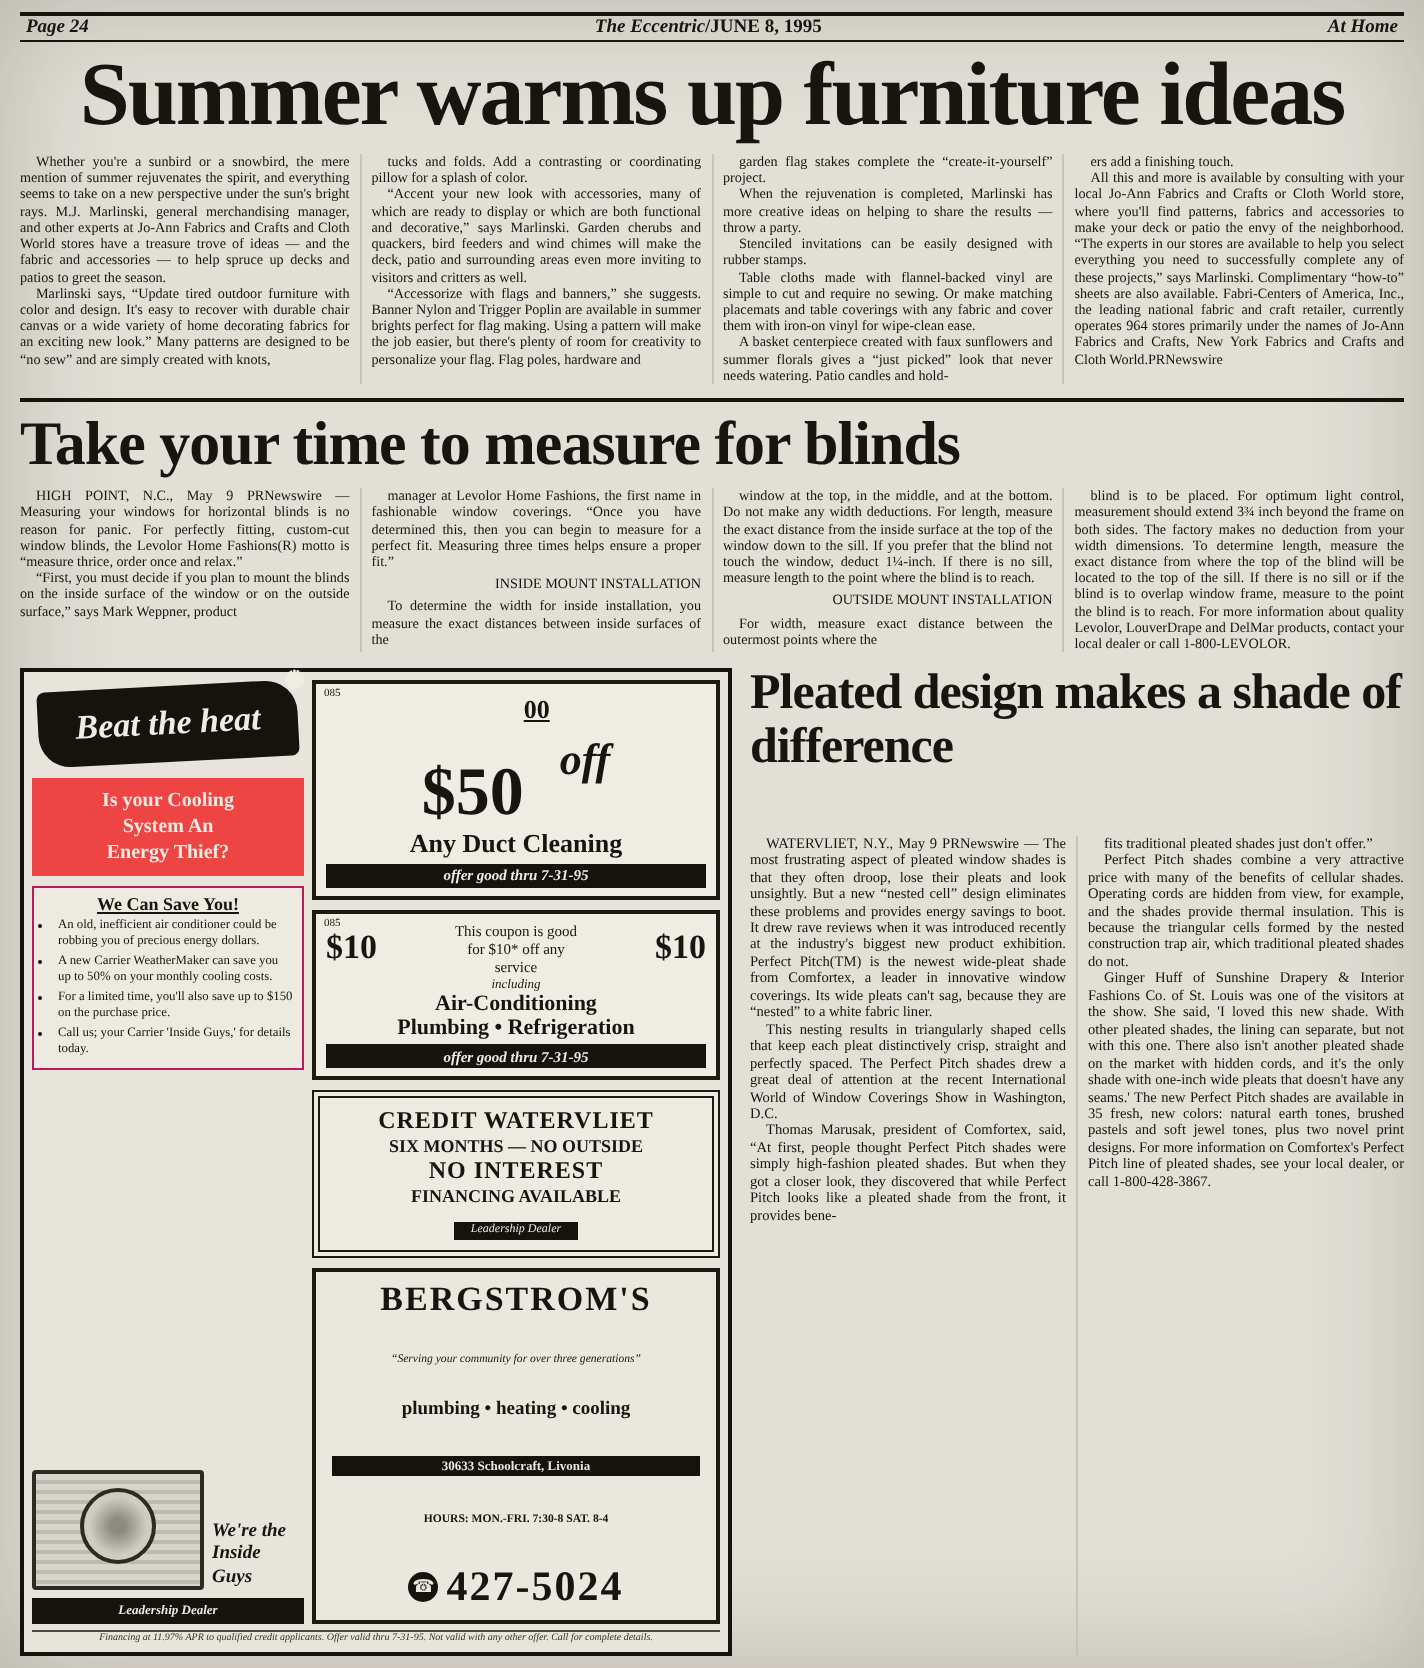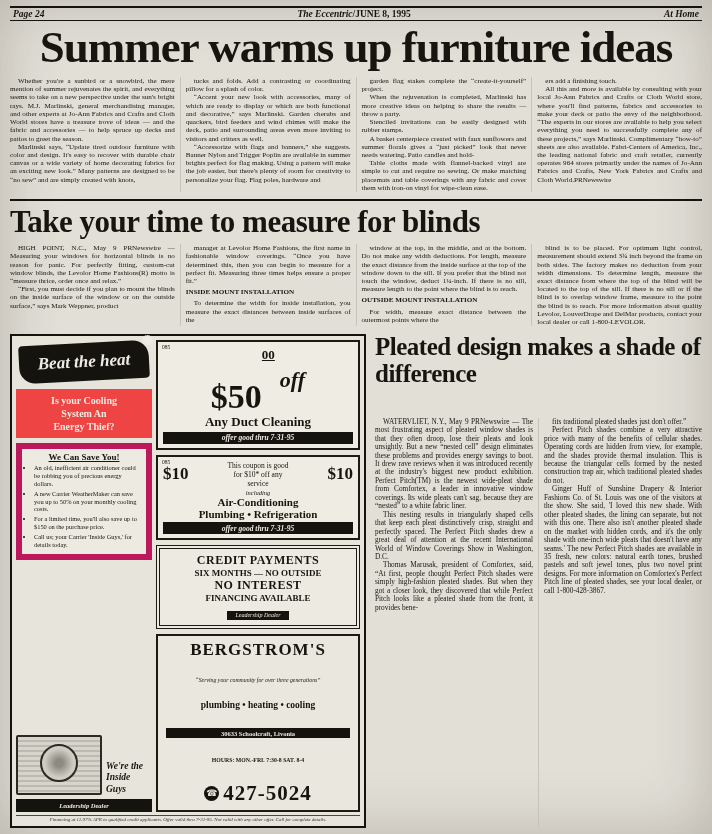--- a/index.html
+++ b/index.html
@@ -8,33 +8,33 @@
   .masthead{display:flex;justify-content:space-between;align-items:baseline;border-top:2px solid #15130e;border-bottom:1px solid #15130e;padding:1px 3px;font-size:9.5px;font-weight:bold;}
   .m-left,.m-right{font-style:italic;}
   .paper-name{font-style:italic;}
   h1.headline1{font-size:45px;line-height:1.0;margin:4px 0 7px;text-align:center;letter-spacing:-1px;font-weight:bold;}
   .cols{display:flex;}
   .cols .col{flex:1;font-size:7.1px;line-height:1.16;text-align:justify;padding:0 5px;min-width:0;}
   .cols .col:first-child{padding-left:0;}
   .cols .col:last-child{padding-right:0;}
   .cols .col + .col{border-left:1px solid #c6c3ba;}
   .col p{margin:0;text-indent:8px;}
-  .col p.subhead{text-indent:0;text-align:left;font-weight:bold;margin:3px 0;}
+  .col p.subhead{text-indent:0;text-align:right;font-weight:normal;margin:3px 0;}
   .rule{border-top:2px solid #15130e;margin:7px 0 3px;}
   h2.headline2{font-size:31px;line-height:1.0;margin:2px 0 7px;font-weight:bold;letter-spacing:-0.5px;}
   .bottom{flex:1;display:flex;margin-top:8px;min-height:0;}
   
   .ad{width:356px;border:2.5px solid #15130e;background:#e7e4dc;padding:4px;box-sizing:border-box;display:flex;flex-direction:column;flex-shrink:0;}
   .ad-main{display:flex;flex:1;min-height:0;}
   .ad-left{width:136px;display:flex;flex-direction:column;padding-right:4px;flex-shrink:0;}
   .ad-right{flex:1;display:flex;flex-direction:column;min-width:0;}
   .beat-banner{background:#15130e;color:#efece3;font-style:italic;font-weight:bold;font-size:17px;text-align:center;padding:9px 2px;transform:rotate(-3deg);border-radius:4px 16px 4px 16px;margin:3px 3px 8px;position:relative;}
   .beat-star{position:absolute;right:-5px;top:-7px;font-size:13px;font-style:normal;}
   .energy-box{background:#ef4444;color:#eeebe2;text-align:center;font-weight:bold;font-size:10px;line-height:1.3;padding:5px 2px;white-space:pre-line;margin-bottom:5px;}
-  .save-box{border:6px solid #be185d;background:#edeae1;padding:3px 4px;font-size:6.4px;margin-bottom:5px;}
+  .save-box{border:1px solid #be185d;background:#edeae1;padding:3px 4px;font-size:6.4px;margin-bottom:5px;}
   .save-header{font-size:9px;font-weight:bold;text-decoration:underline;text-align:center;margin-bottom:2px;}
   .save-box ul{margin:0;padding-left:8px;}
   .save-box li{margin-bottom:2.5px;line-height:1.2;text-align:left;}
   .ac-row{display:flex;align-items:flex-end;margin-bottom:4px;flex:1;}
   .ac-unit{width:82px;height:56px;border:2px solid #2c2a22;background:repeating-linear-gradient(180deg,#d7d4cb 0 3px,#bdbab1 3px 5px);position:relative;border-radius:2px;flex-shrink:0;}
   .ac-fan{position:absolute;top:7px;left:22px;width:34px;height:34px;border:2px solid #2c2a22;border-radius:50%;background:radial-gradient(circle,#8d8a81 15%,#cfccc3 60%);}
   .inside-guys{font-size:9.5px;font-weight:bold;font-style:italic;white-space:pre-line;margin-left:4px;line-height:1.2;}
   .dealer-badge-left{background:#15130e;color:#ece9e0;font-size:6.5px;font-weight:bold;font-style:italic;text-align:center;padding:3px 2px;}
   .coupon{border:2px solid #1c1a12;background:#efece3;padding:4px 5px;position:relative;margin-bottom:5px;text-align:center;}
   .coupon-code{position:absolute;top:2px;left:4px;font-size:5.5px;}
@@ -89,22 +89,22 @@
         </div>
       <div class="col">
           <p>tucks and folds. Add a contrasting or coordinating pillow for a splash of color.</p>
           <p>“Accent your new look with accessories, many of which are ready to display or which are both functional and decorative,” says Marlinski. Garden cherubs and quackers, bird feeders and wind chimes will make the deck, patio and surrounding areas even more inviting to visitors and critters as well.</p>
           <p>“Accessorize with flags and banners,” she suggests. Banner Nylon and Trigger Poplin are available in summer brights perfect for flag making. Using a pattern will make the job easier, but there's plenty of room for creativity to personalize your flag. Flag poles, hardware and</p>
         </div>
       <div class="col">
           <p>garden flag stakes complete the “create-it-yourself” project.</p>
           <p>When the rejuvenation is completed, Marlinski has more creative ideas on helping to share the results — throw a party.</p>
           <p>Stenciled invitations can be easily designed with rubber stamps.</p>
+          <p>Table cloths made with flannel-backed vinyl are simple to cut and require no sewing. Or make matching placemats and table coverings with any fabric and cover them with iron-on vinyl for wipe-clean ease.</p>
           <p>A basket centerpiece created with faux sunflowers and summer florals gives a “just picked” look that never needs watering. Patio candles and hold-</p>
-          <p>Table cloths made with flannel-backed vinyl are simple to cut and require no sewing. Or make matching placemats and table coverings with any fabric and cover them with iron-on vinyl for wipe-clean ease.</p>
         </div>
       <div class="col">
           <p>ers add a finishing touch.</p>
           <p>All this and more is available by consulting with your local Jo-Ann Fabrics and Crafts or Cloth World store, where you'll find patterns, fabrics and accessories to make your deck or patio the envy of the neighborhood. “The experts in our stores are available to help you select everything you need to successfully complete any of these projects,” says Marlinski. Complimentary “how-to” sheets are also available. Fabri-Centers of America, Inc., the leading national fabric and craft retailer, currently operates 964 stores primarily under the names of Jo-Ann Fabrics and Crafts, New York Fabrics and Crafts and Cloth World.PRNewswire</p>
         </div>
     </div>
   </section>
 
   <div class="rule"></div>
 
@@ -185,21 +185,21 @@
 service</span>
               <span class="c2-amount">$10</span>
             </div>
             <div class="c2-including">including</div>
             <div class="c2-service1">Air-Conditioning</div>
             <div class="c2-service2">Plumbing • Refrigeration</div>
             <div class="bar">offer good thru 7-31-95</div>
           </div>
 
           <div class="financing">
-            <div class="fin-l1">CREDIT PAYMENTS</div>
+            <div class="fin-l1">CREDIT WATERVLIET</div>
             <div class="fin-l2">SIX MONTHS — NO OUTSIDE</div>
             <div class="fin-l3">NO INTEREST</div>
             <div class="fin-l4">FINANCING AVAILABLE</div>
             <span class="dealer-badge">Leadership Dealer</span>
           </div>
 
           <div class="bergstrom">
             <div class="berg-name">BERGSTROM'S</div>
             <div class="berg-tagline">“Serving your community for over three generations”</div>
             <div class="berg-services">plumbing • heating • cooling</div>

